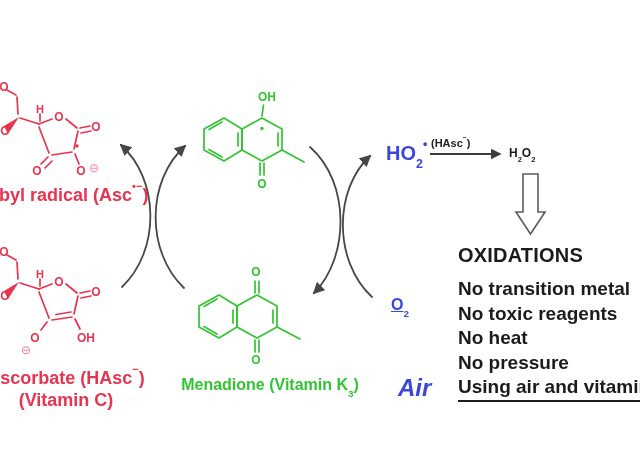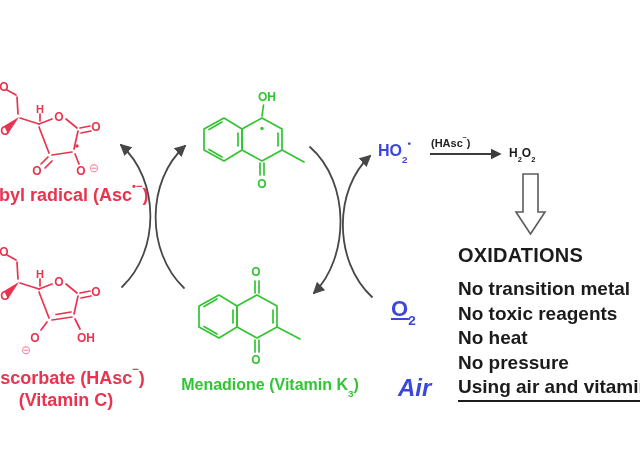--- a/index.html
+++ b/index.html
@@ -161,27 +161,27 @@
 
   <div class="lbl red" style="left:-52px;top:184px;font-size:18px;"><span>Ascorbyl radical (Asc</span><sup class="s">•−</sup><span>)</span></div>
 
   <div class="lbl red ctr" style="left:-20px;top:362px;width:172px;font-size:18px;line-height:22px;">
     <div><span>Ascorbate (HAsc</span><sup class="s">−</sup><span>)</span></div>
     <div>(Vitamin C)</div>
   </div>
 
   <div class="lbl green ctr" style="left:160px;top:376px;width:220px;font-size:16px;"><span>Menadione (Vitamin K</span><sub class="s">3</sub><span>)</span></div>
 
-  <div class="lbl blue" style="left:378px;top:141px;font-size:16px;"><span>HO</span><sub class="s">2</sub><sup class="s">•</sup></div>
+  <div class="lbl blue" style="left:386px;top:141px;font-size:20px;"><span>HO</span><sub class="s">2</sub><sup class="s">•</sup></div>
 
   <div class="lbl black" style="left:431px;top:136px;font-size:11px;color:#222;"><span>(HAsc</span><sup class="s">−</sup><span>)</span></div>
 
   <div class="lbl black" style="left:509px;top:146px;font-size:12px;"><span>H</span><sub class="s">2</sub><span>O</span><sub class="s">2</sub></div>
 
-  <div class="lbl blue" style="left:391px;top:296px;font-size:22px;text-decoration:underline;"><span>O</span><sub class="s">2</sub></div>
+  <div class="lbl blue" style="left:391px;top:296px;font-size:16px;text-decoration:underline;"><span>O</span><sub class="s">2</sub></div>
 
   <div class="lbl blue" style="left:398px;top:374px;font-size:24px;font-style:italic;">Air</div>
 
   <div class="benefits">
     <div class="head">OXIDATIONS</div>
     <div class="item">No transition metal</div>
     <div class="item">No toxic reagents</div>
     <div class="item">No heat</div>
     <div class="item">No pressure</div>
     <div class="item"><span class="uline">Using air and vitamins</span></div>

